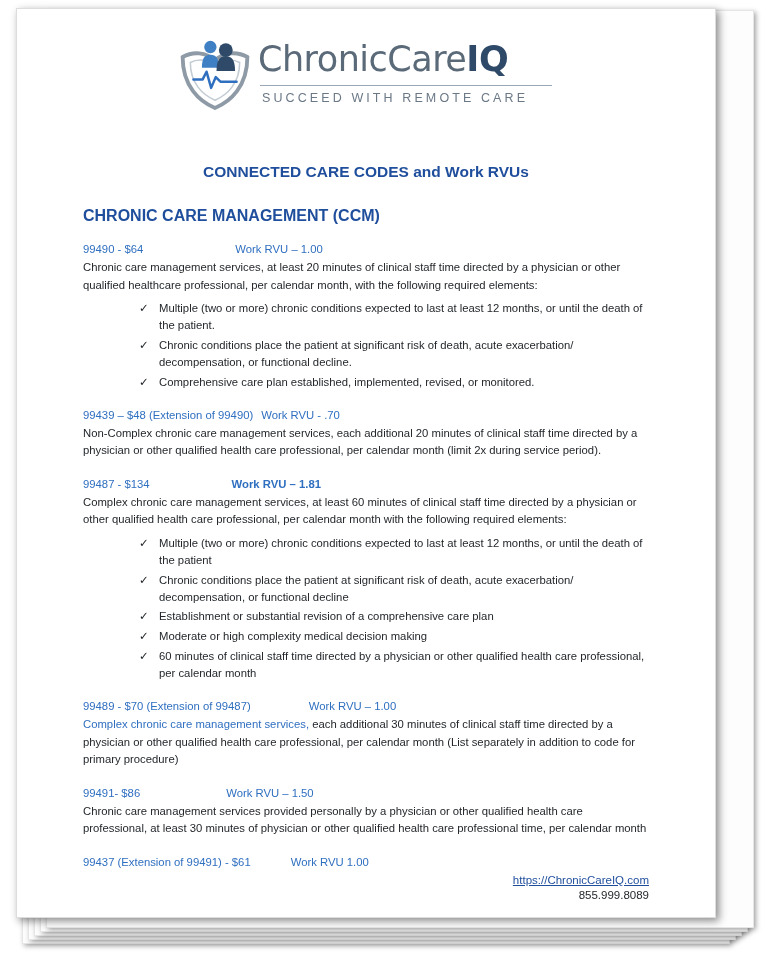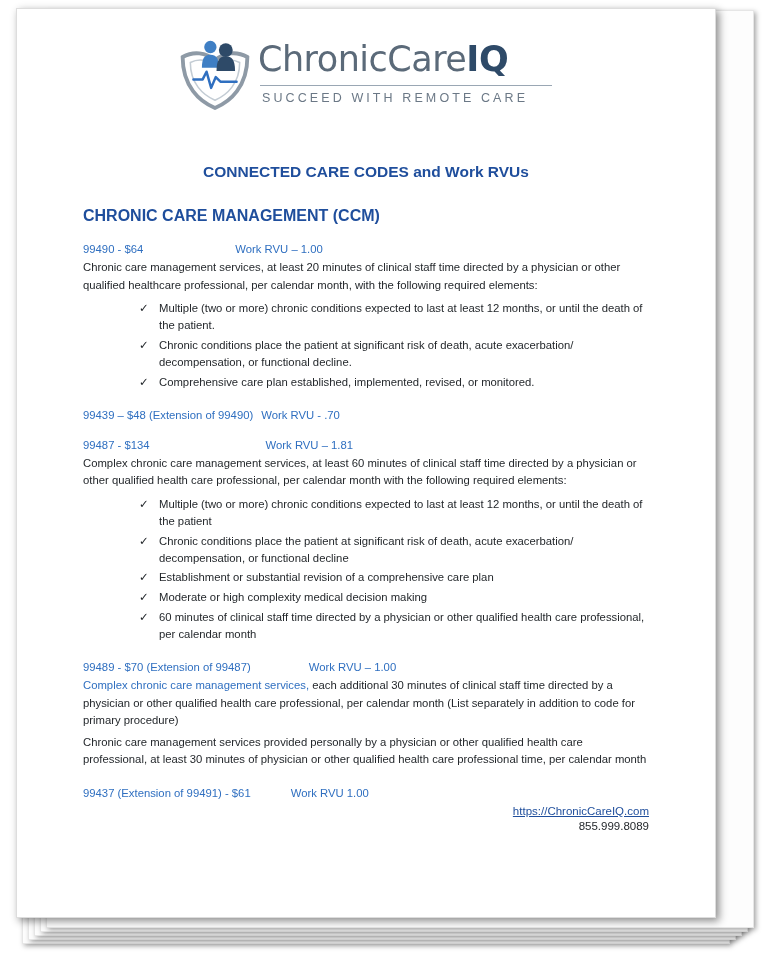--- a/index.html
+++ b/index.html
@@ -115,21 +115,21 @@
     display: flex;
   }
   .code-row .code-left {
     white-space: nowrap;
   }
   .code-row .code-rvu {
     white-space: nowrap;
   }
   .code-row.r1 .code-rvu { margin-left: 92px; }
   .code-row.r2 .code-rvu { margin-left: 8px; }
-  .code-row.r3 .code-rvu { margin-left: 116px; }
+  .code-row.r3 .code-rvu { margin-left: 82px; font-weight: bold; }
   .code-row.r4 .code-rvu { margin-left: 58px; }
   .code-row.r5 .code-rvu { margin-left: 86px; }
   .code-row.r6 .code-rvu { margin-left: 40px; }
 
   .para {
     color: #24282c;
     font-size: 11.3px;
     line-height: 1.55;
     margin-top: 4px;
     text-align: left;
@@ -219,40 +219,45 @@
       <ul class="checks">
         <li><span class="tick">✓</span><span>Multiple (two or more) chronic conditions expected to last at least 12 months, or until the death of the patient.</span></li>
         <li><span class="tick">✓</span><span>Chronic conditions place the patient at significant risk of death, acute exacerbation/ decompensation, or functional decline.</span></li>
         <li><span class="tick">✓</span><span>Comprehensive care plan established, implemented, revised, or monitored.</span></li>
       </ul>
 
       <div class="code-row r2">
         <span class="code-left">99439 – $48 (Extension of 99490)</span>
         <span class="code-rvu">Work RVU - .70</span>
       </div>
+      <div class="para">Non-Complex chronic care management services, each additional 20 minutes of clinical staff time directed by a physician or other qualified health care professional, per calendar month (limit 2x during service period).</div>
 
       <div class="code-row r3">
         <span class="code-left">99487 - $134</span>
         <span class="code-rvu">Work RVU – 1.81</span>
       </div>
       <div class="para"><span>Complex chronic care management services, </span><span class="u">at least 60 minutes</span><span> of clinical staff time directed by a physician or other qualified health care professional, per calendar month with the following required elements:</span></div>
       <ul class="checks">
         <li><span class="tick">✓</span><span>Multiple (two or more) chronic conditions expected to last at least 12 months, or until the death of the patient</span></li>
         <li><span class="tick">✓</span><span>Chronic conditions place the patient at significant risk of death, acute exacerbation/ decompensation, or functional decline</span></li>
         <li><span class="tick">✓</span><span>Establishment or substantial revision of a comprehensive care plan</span></li>
         <li><span class="tick">✓</span><span>Moderate or high complexity medical decision making</span></li>
         <li><span class="tick">✓</span><span>60 minutes of clinical staff time directed by a physician or other qualified health care professional, per calendar month</span></li>
       </ul>
 
       <div class="code-row r4">
         <span class="code-left">99489 - $70 (Extension of 99487)</span>
         <span class="code-rvu">Work RVU – 1.00</span>
       </div>
       <div class="para blue-lead"><span class="lead">Complex chronic care management services,</span><span> each additional 30 minutes of clinical staff time directed by a physician or other qualified health care professional, per calendar month (List separately in addition to code for primary procedure)</span></div>
 
+      <div class="code-row r5">
+        <span class="code-left">99491- $86</span>
+        <span class="code-rvu">Work RVU – 1.50</span>
+      </div>
       <div class="para">Chronic care management services provided personally by a physician or other qualified health care professional, at least 30 minutes of physician or other qualified health care professional time, per calendar month</div>
 
       <div class="code-row r6">
         <span class="code-left">99437 (Extension of 99491) - $61</span>
         <span class="code-rvu">Work RVU 1.00</span>
       </div>
 
       <div class="footer">
         <a href="#">https://ChronicCareIQ.com</a>
         <div class="phone">855.999.8089</div>

